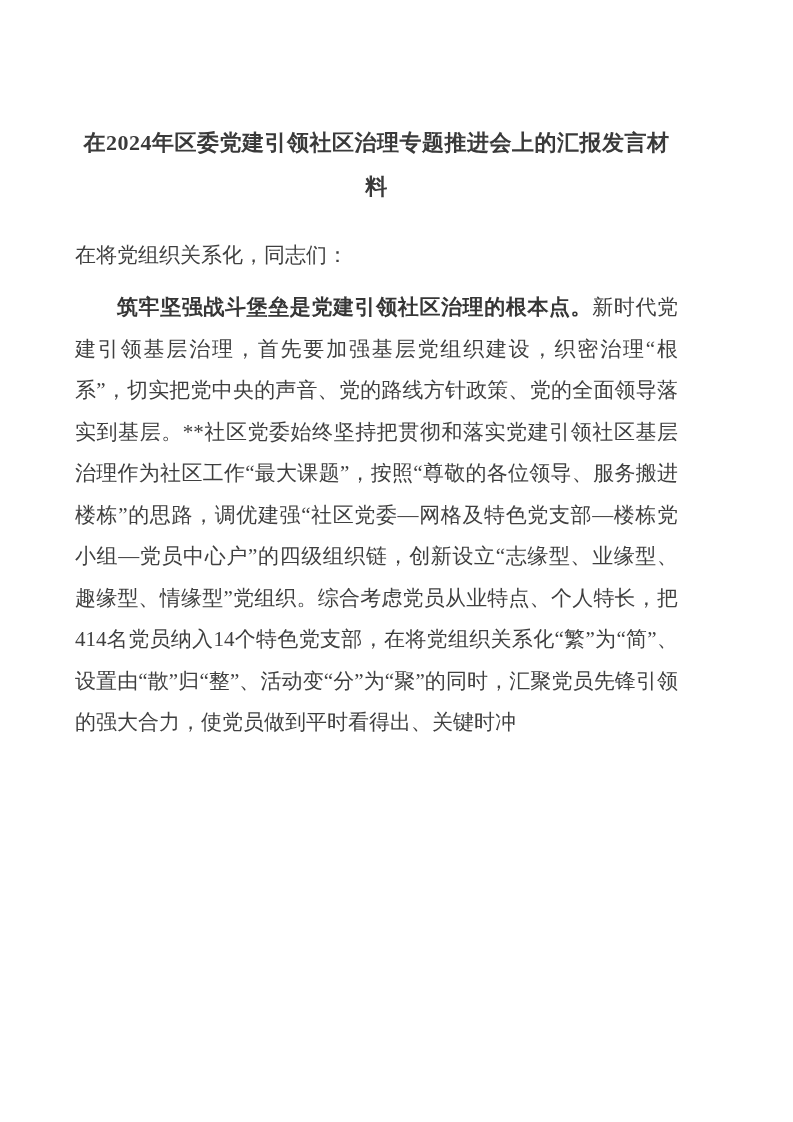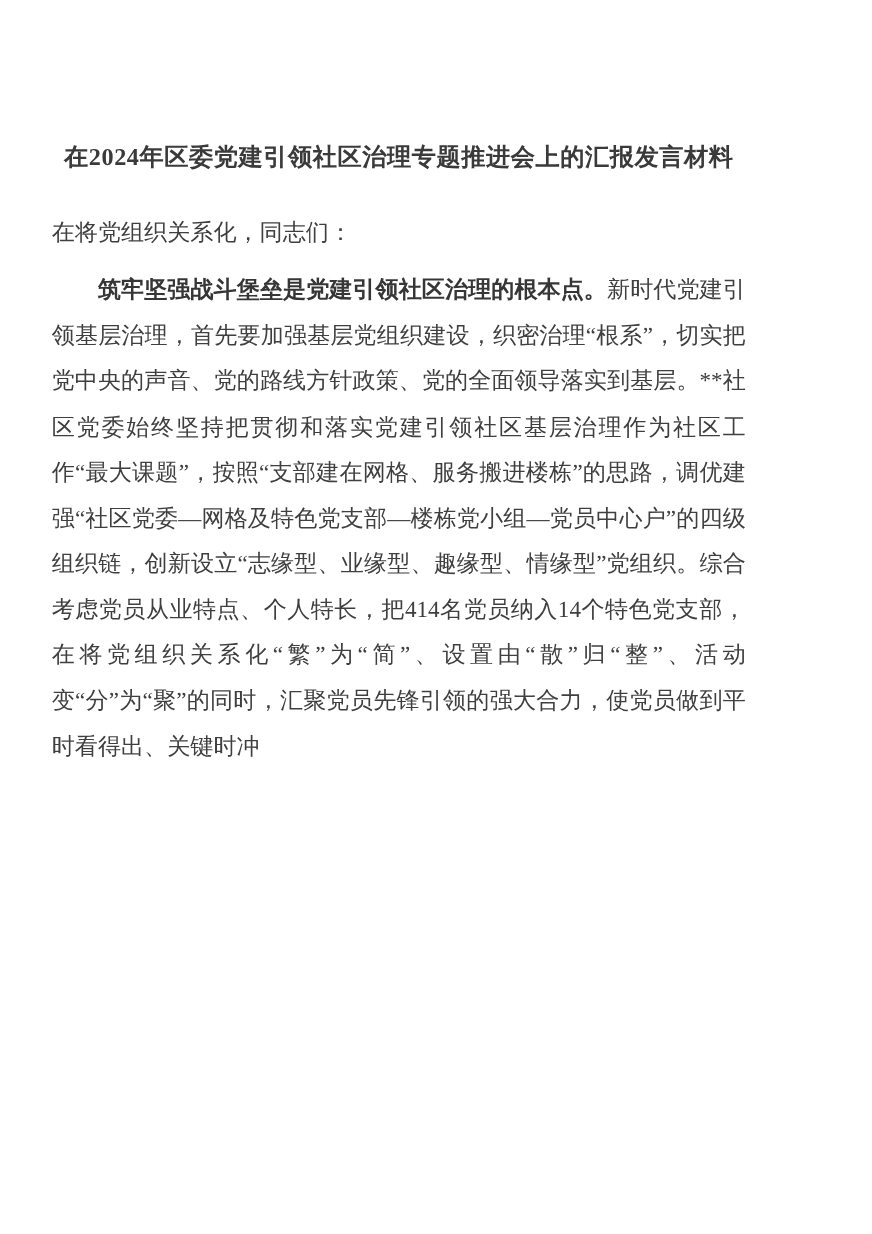--- a/index.html
+++ b/index.html
@@ -8,21 +8,21 @@
     background: #ffffff;
   }
   .page {
     position: relative;
     width: 793px;
     height: 1122px;
     margin: 0 auto;
     background: #ffffff;
     overflow: hidden;
     box-sizing: border-box;
-    padding: 121px 115px 0 47px;
+    padding: 121px 115px 0 75px;
     font-family: "Liberation Serif", "DejaVu Serif", serif;
     color: #3f3f3f;
   }
   .doc-title {
     margin: 0 0 26px 0;
     font-size: 22px;
     line-height: 44px;
     font-weight: 700;
     text-align: center;
     color: #3a3a3a;
@@ -50,15 +50,15 @@
 </head>
 <body>
 
 <div class="page">
   <h1 class="doc-title">在2024年区委党建引领社区治理专题推进会上的汇报发言材料</h1>
 
   <p class="greeting">在将党组织关系化，同志们：</p>
 
 
   <p class="para">
-    <span class="lead-bold">筑牢坚强战斗堡垒是党建引领社区治理的根本点。</span><span>新时代党建引领基层治理，首先要加强基层党组织建设，织密治理“根系”，切实把党中央的声音、党的路线方针政策、党的全面领导落实到基层。**社区党委始终坚持把贯彻和落实党建引领社区基层治理作为社区工作“最大课题”，按照“支部建在网格、服务搬进楼栋”的思路，调优建强“社区党委—网格及特色党支部—楼栋党小组—党员中心户”的四级组织链，创新设立“志缘型、业缘型、趣缘型、情缘型”党组织。综合考虑党员从业特点、个人特长，把414名党员纳入14个特色党支部，在将党组织关系化“繁”为“简”、设置由“散”归“整”、活动变“分”为“聚”的同时，汇聚党员先锋引领的强大合力，使党员做到平时看得出、关键时冲</span>
+    <span class="lead-bold">筑牢坚强战斗堡垒是党建引领社区治理的根本点。</span><span>新时代党建引领基层治理，首先要加强基层党组织建设，织密治理“根系”，切实把党中央的声音、党的路线方针政策、党的全面领导落实到基层。**社区党委始终坚持把贯彻和落实党建引领社区基层治理作为社区工作“最大课题”，按照“尊敬的各位领导、服务搬进楼栋”的思路，调优建强“社区党委—网格及特色党支部—楼栋党小组—党员中心户”的四级组织链，创新设立“志缘型、业缘型、趣缘型、情缘型”党组织。综合考虑党员从业特点、个人特长，把414名党员纳入14个特色党支部，在将党组织关系化“繁”为“简”、设置由“散”归“整”、活动变“分”为“聚”的同时，汇聚党员先锋引领的强大合力，使党员做到平时看得出、关键时冲</span>
   </p>
 </div>
 
 </body></html>

